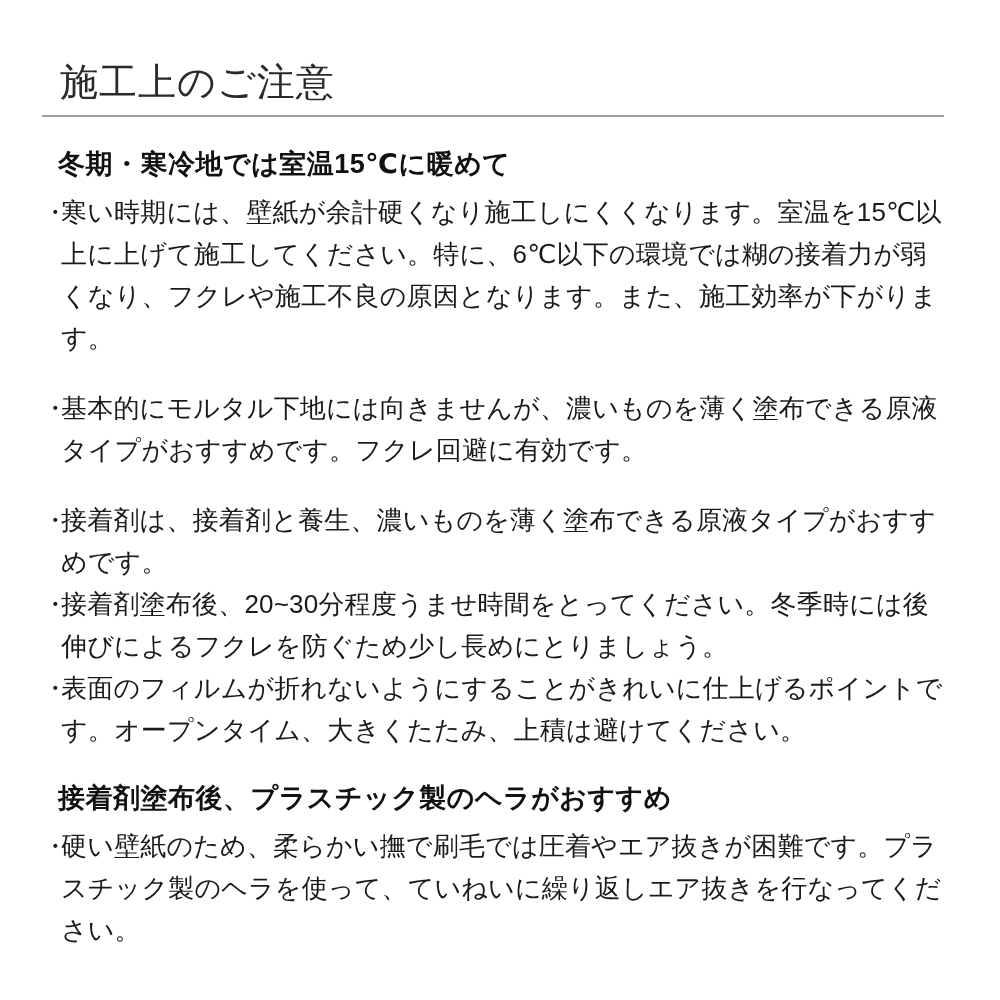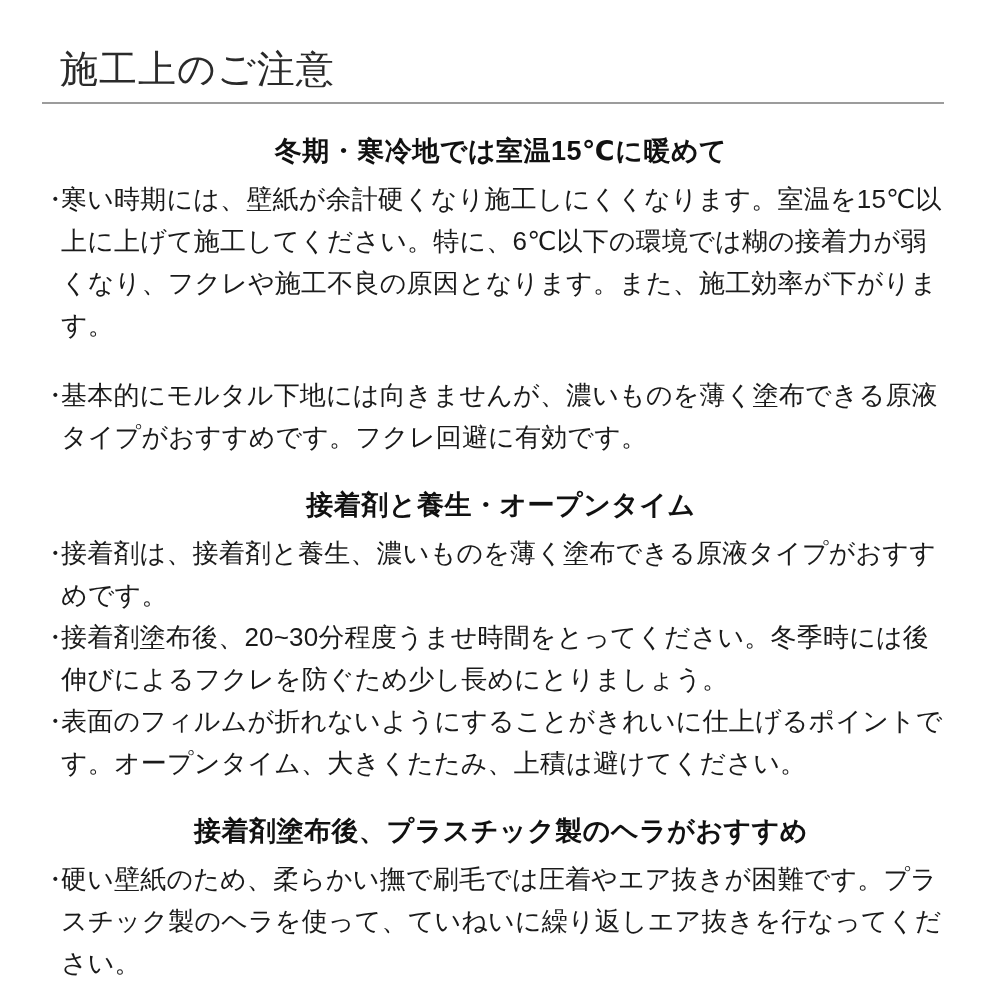--- a/index.html
+++ b/index.html
@@ -12,21 +12,21 @@
   body{
     width:1000px;height:1000px;
     background:var(--bg);
     font-family:"Liberation Sans","DejaVu Sans",sans-serif;
     color:var(--text);
     overflow:hidden;
   }
   .page{
     box-sizing:border-box;
     width:1000px;height:1000px;
-    padding:46px 56px 0 42px;
+    padding:59px 56px 0 42px;
   }
   .page-title{
     margin:0 0 0 18px;
     font-size:38px;
     font-weight:400;
     line-height:46px;
     color:var(--title);
     letter-spacing:1px;
   }
   .divider{
@@ -35,21 +35,20 @@
     border-top:2px solid var(--divider);
   }
   section{margin-top:28px;}
   .section-heading{
     margin:0 0 8px 16px;
     font-size:27px;
     font-weight:700;
     line-height:38px;
     color:#111111;
     letter-spacing:0.5px;
-    text-align:center;
   }
   .bullets{
     font-size:26px;
     line-height:42px;
     letter-spacing:0.2px;
   }
   .bullet-item{
     display:flex;
     align-items:flex-start;
   }
@@ -82,21 +81,20 @@
       </section>
       <section>
         <div class="bullets">
           <div class="bullet-item">
             <span class="bullet-mark">・</span>
             <span class="bullet-text">基本的にモルタル下地には向きませんが、濃いものを薄く塗布できる原液タイプがおすすめです。フクレ回避に有効です。</span>
           </div>
         </div>
       </section>
       <section>
-        <h2 class="section-heading">接着剤と養生・オープンタイム</h2>
         <div class="bullets">
           <div class="bullet-item">
             <span class="bullet-mark">・</span>
             <span class="bullet-text">接着剤は、接着剤と養生、濃いものを薄く塗布できる原液タイプがおすすめです。</span>
           </div>
           <div class="bullet-item">
             <span class="bullet-mark">・</span>
             <span class="bullet-text">接着剤塗布後、20~30分程度うませ時間をとってください。冬季時には後伸びによるフクレを防ぐため少し長めにとりましょう。</span>
           </div>
           <div class="bullet-item">

